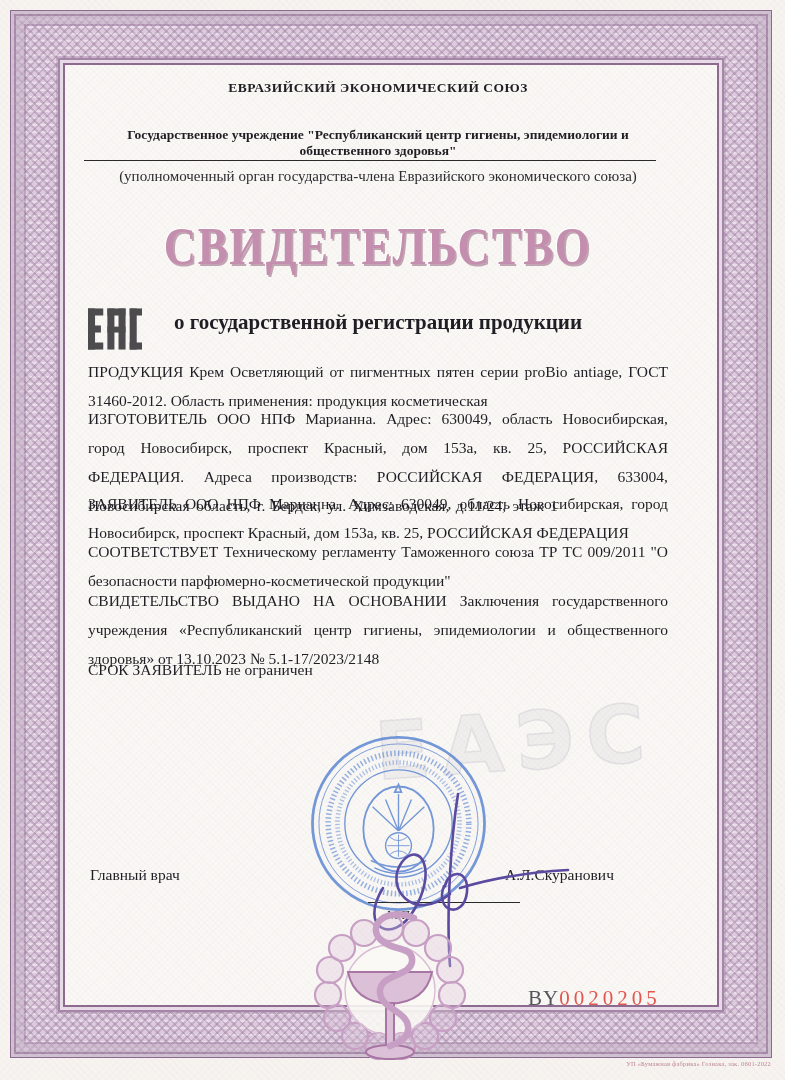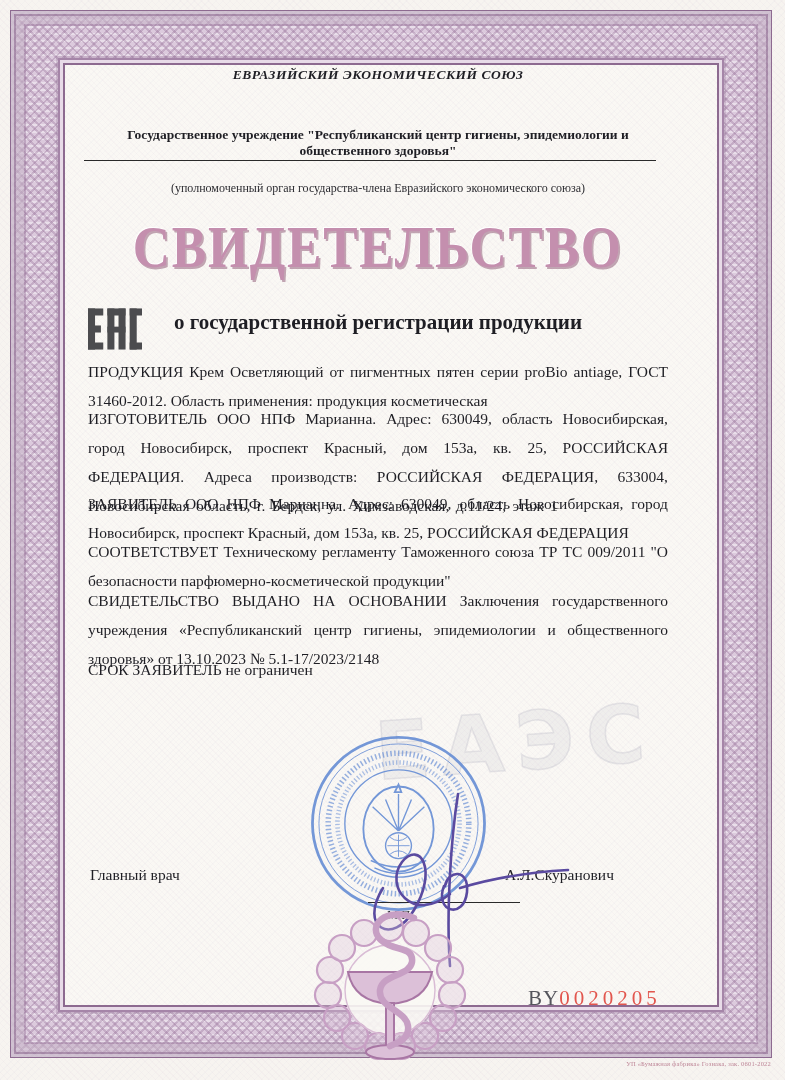--- a/index.html
+++ b/index.html
@@ -37,25 +37,25 @@
     background-color:#faf8f4;
     background-image:
       repeating-linear-gradient(45deg, rgba(190,150,185,.05) 0 1px, transparent 1px 4px),
       repeating-linear-gradient(-45deg, rgba(150,160,200,.04) 0 1px, transparent 1px 4px);
     border:2px solid #8d6a90;
     box-shadow: 0 0 0 3px #e8dbe8, 0 0 0 5px #a585a8, 0 0 0 7px rgba(141,106,144,.25);
   }
   
   .tb{position:absolute;left:88px;width:580px;z-index:3;color:#1e1e24;}
   .center{text-align:center;}
-  .union-header{top:67px;font-weight:bold;font-size:13.5px;letter-spacing:.5px;font-style:italic;}
+  .union-header{top:80px;font-weight:bold;font-size:13.5px;letter-spacing:.5px;}
   .issuer-name{top:127px;font-weight:bold;font-size:13.5px;line-height:16px;}
   .issuer-underline{position:absolute;left:84px;top:160px;width:572px;border-top:1.5px solid #2a2a2a;z-index:3;}
-  .role-note{top:181px;font-size:12px;color:#2c2c31;}
-  .cert-title{top:216px;font-size:60px;line-height:62px;font-weight:bold;color:#c48fae;}
+  .role-note{top:168px;font-size:15px;color:#2c2c31;}
+  .cert-title{top:216px;font-size:52px;line-height:62px;font-weight:bold;color:#c48fae;}
   .cert-title .stretch{
     display:inline-block;transform:scaleX(.86);transform-origin:50% 50%;
     letter-spacing:2px;
     text-shadow:2px 2px 0 rgba(125,63,96,.45), -1px -1px 0 rgba(255,255,255,.95), 1px 1px 0 rgba(255,255,255,.35);
   }
   .subtitle{top:310px;font-weight:bold;font-size:21px;}
   .reg-number{top:341px;font-size:13px;}
   .para{position:absolute;left:88px;width:580px;z-index:3;font-size:15.5px;line-height:29px;text-align:justify;color:#1e1e24;margin:0;}
   .p-product{top:357px;}
   .p-manufacturer{top:404px;word-spacing:2.5px;}

